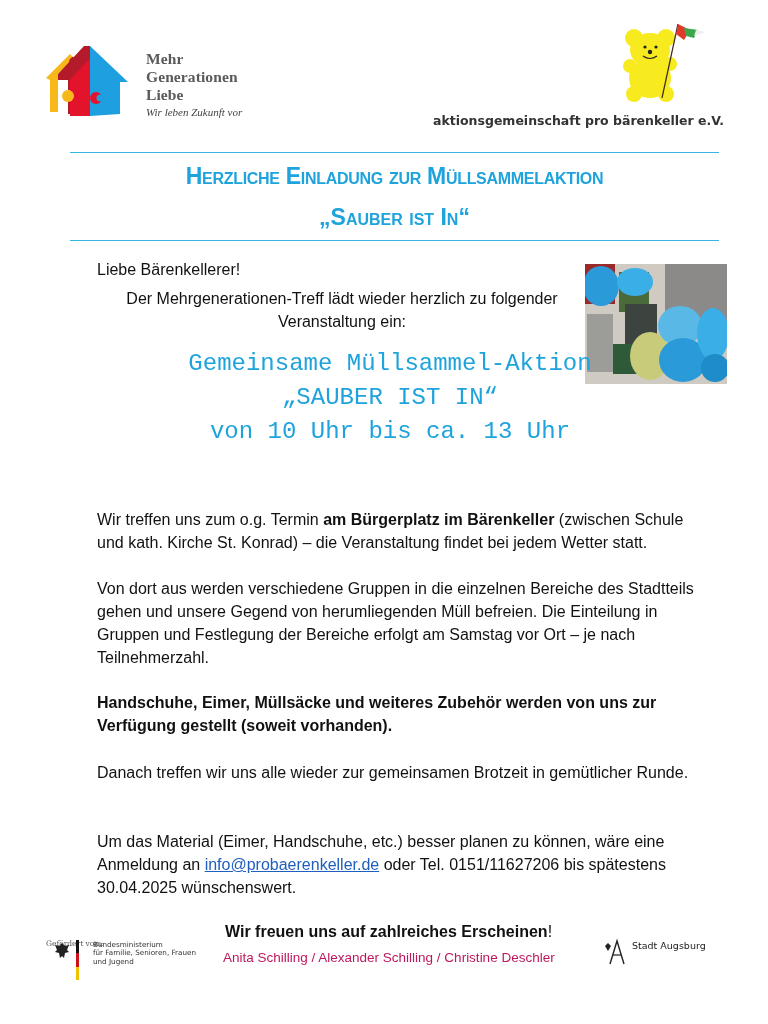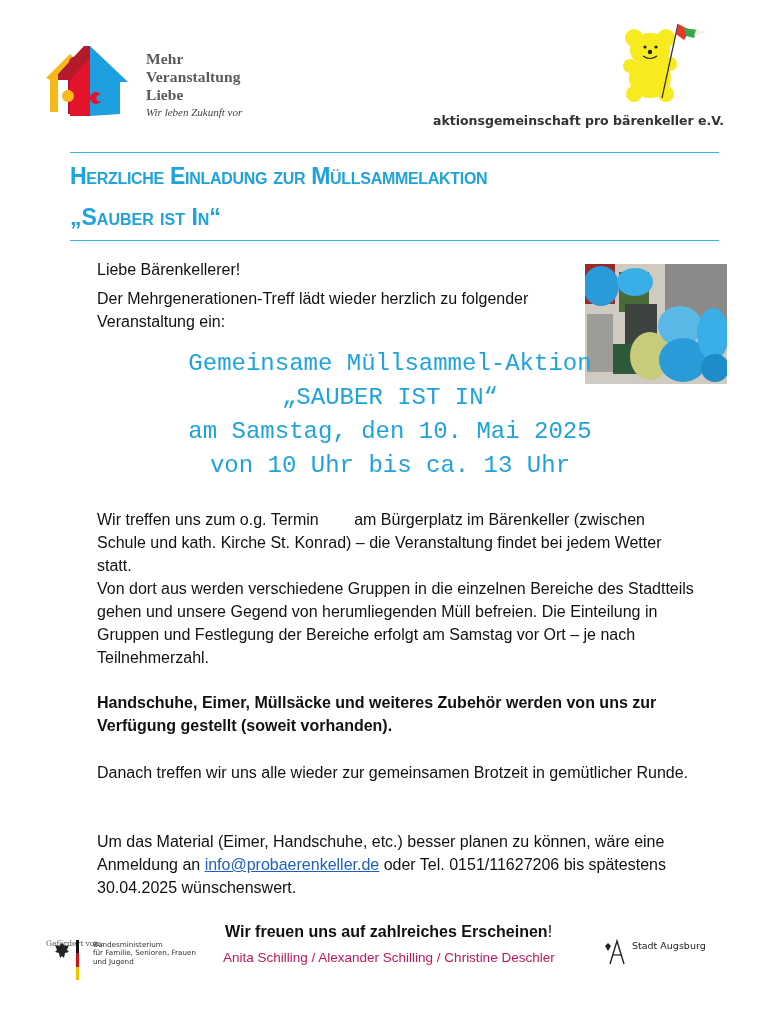--- a/index.html
+++ b/index.html
@@ -16,44 +16,44 @@
 
     .bear-logo { left: 620px; top: 18px; width: 88px; height: 86px; }
     .verein-name { left: 433px; top: 113px; font-size: 12.5px; font-weight: bold; color: #333; font-family: "DejaVu Sans", sans-serif; }
 
     
     .rule { left: 70px; width: 649px; height: 1px; background: #34b5e5; }
     .rule-top { top: 152px; }
     .rule-bottom { top: 240px; }
 
     
-    .title { left: 70px; width: 649px; color: #1ea3dc; font-weight: bold; font-variant: small-caps; font-family: "Liberation Sans", sans-serif; }
+    .title { left: 70px; width: 649px; text-align: center; color: #1ea3dc; font-weight: bold; font-variant: small-caps; font-family: "Liberation Sans", sans-serif; }
     .title-1 { top: 163px; font-size: 23px; letter-spacing: -0.3px; }
     .title-2 { top: 204px; font-size: 23px; }
 
     
-    .body-text { font-size: 16px; line-height: 22.6px; color: #111; font-family: "Liberation Sans", sans-serif; }
+    .body-text { font-size: 16px; line-height: 22.6px; color: #111; font-family: "Liberation Sans", sans-serif; text-align: center; }
     .greeting { left: 97px; top: 259px; }
     .intro { left: 97px; top: 288px; width: 490px; }
 
     
     .photo { left: 585px; top: 264px; width: 142px; height: 120px; overflow: hidden; background: #d8d5cf; }
 
     
     .event { left: 160px; top: 347px; width: 460px; text-align: center; color: #1ea3dc; font-size: 24px; line-height: 34px; font-family: Liberation Mono, monospace; }
 
     
     .para-block { left: 97px; width: 600px; font-size: 16px; line-height: 23px; }
     .p1 { top: 508px; }
     .p2 { top: 577px; }
     .p3 { top: 691px; font-weight: bold; }
     .p4 { top: 761px; }
     .p5 { top: 830px; }
     .email-link { color: #1f5fbf; text-decoration: underline; cursor: pointer; text-align: right; }
-    b { font-weight: normal; margin-left: 31px; }
+    b { font-weight: bold; }
 
     
     .funded-label { left: 46px; top: 924px; font-size: 7.5px; color: #555; font-family: "DejaVu Serif", serif; margin-top: 15px; }
     .bmfsfj { left: 52px; top: 940px; width: 150px; height: 42px; }
     .bmfsfj-eagle { position: absolute; left: 2px; top: 2px; width: 16px; height: 18px; }
     .bmfsfj-flag { position: absolute; left: 24px; top: 0px; width: 3px; height: 40px; }
     .bmfsfj-text { position: absolute; left: 41px; top: 1px; font-size: 7.2px; line-height: 8.3px; color: #333; font-family: "DejaVu Sans", sans-serif; }
 
     .closing { left: 225px; top: 923px; font-size: 16px; font-weight: bold; color: #111; }
     .closing .excl { font-weight: normal; }
@@ -77,21 +77,21 @@
     <polygon points="26,40 46,18 46,76 26,76" fill="#e3132c"></polygon>
     <circle cx="24" cy="56" r="6" fill="#f7b91a"></circle>
 
     <polygon points="46,6 84,42 76,42 76,74 46,76" fill="#1e9fe0"></polygon>
     <circle cx="52" cy="58" r="6" fill="#e3132c"></circle>
     <circle cx="56" cy="58" r="3.5" fill="#1e9fe0"></circle>
   </svg>
 </div>
 <div class="abs mgh-text">
   <div class="mgh-line">Mehr</div>
-  <div class="mgh-line">Veranstaltung</div>
+  <div class="mgh-line">Generationen</div>
   <div class="mgh-line">Liebe</div>
   <div class="mgh-tagline">Wir leben Zukunft vor</div>
 </div>
 
 <div class="abs bear-logo">
   <svg width="88" height="86" viewBox="0 0 88 86">
     <g fill="#f7ea1f">
       <circle cx="14" cy="20" r="9"></circle>
       <circle cx="46" cy="20" r="9"></circle>
       <ellipse cx="30" cy="32" rx="20" ry="17"></ellipse>
@@ -136,21 +136,20 @@
     <ellipse cx="95" cy="62" rx="22" ry="20" fill="#5ab8e6"></ellipse>
     <ellipse cx="98" cy="96" rx="24" ry="22" fill="#2a9ad8"></ellipse>
     <ellipse cx="128" cy="70" rx="16" ry="26" fill="#3aaee6"></ellipse>
     <ellipse cx="130" cy="104" rx="14" ry="14" fill="#1e8cc8"></ellipse>
   </svg>
 </div>
 
 <div class="abs event">
   <div>Gemeinsame Müllsammel-Aktion</div>
   <div>„SAUBER IST IN“</div>
-  <div>am Samstag, den 10. Mai 2025</div>
   <div>von 10 Uhr bis ca. 13 Uhr</div>
 </div>
 
 <div class="abs para-block p1"><span>Wir treffen uns zum o.g. Termin </span><b>am Bürgerplatz im Bärenkeller</b><span> (zwischen Schule und kath. Kirche St. Konrad) – die Veranstaltung findet bei jedem Wetter statt.</span></div>
 
 <div class="abs para-block p2">Von dort aus werden verschiedene Gruppen in die einzelnen Bereiche des Stadtteils gehen und unsere Gegend von herumliegenden Müll befreien. Die Einteilung in Gruppen und Festlegung der Bereiche erfolgt am Samstag vor Ort – je nach Teilnehmerzahl.</div>
 
 <div class="abs para-block p3">Handschuhe, Eimer, Müllsäcke und weiteres Zubehör werden von uns zur Verfügung gestellt (soweit vorhanden).</div>
 
 <div class="abs para-block p4">Danach treffen wir uns alle wieder zur gemeinsamen Brotzeit in gemütlicher Runde.</div>

